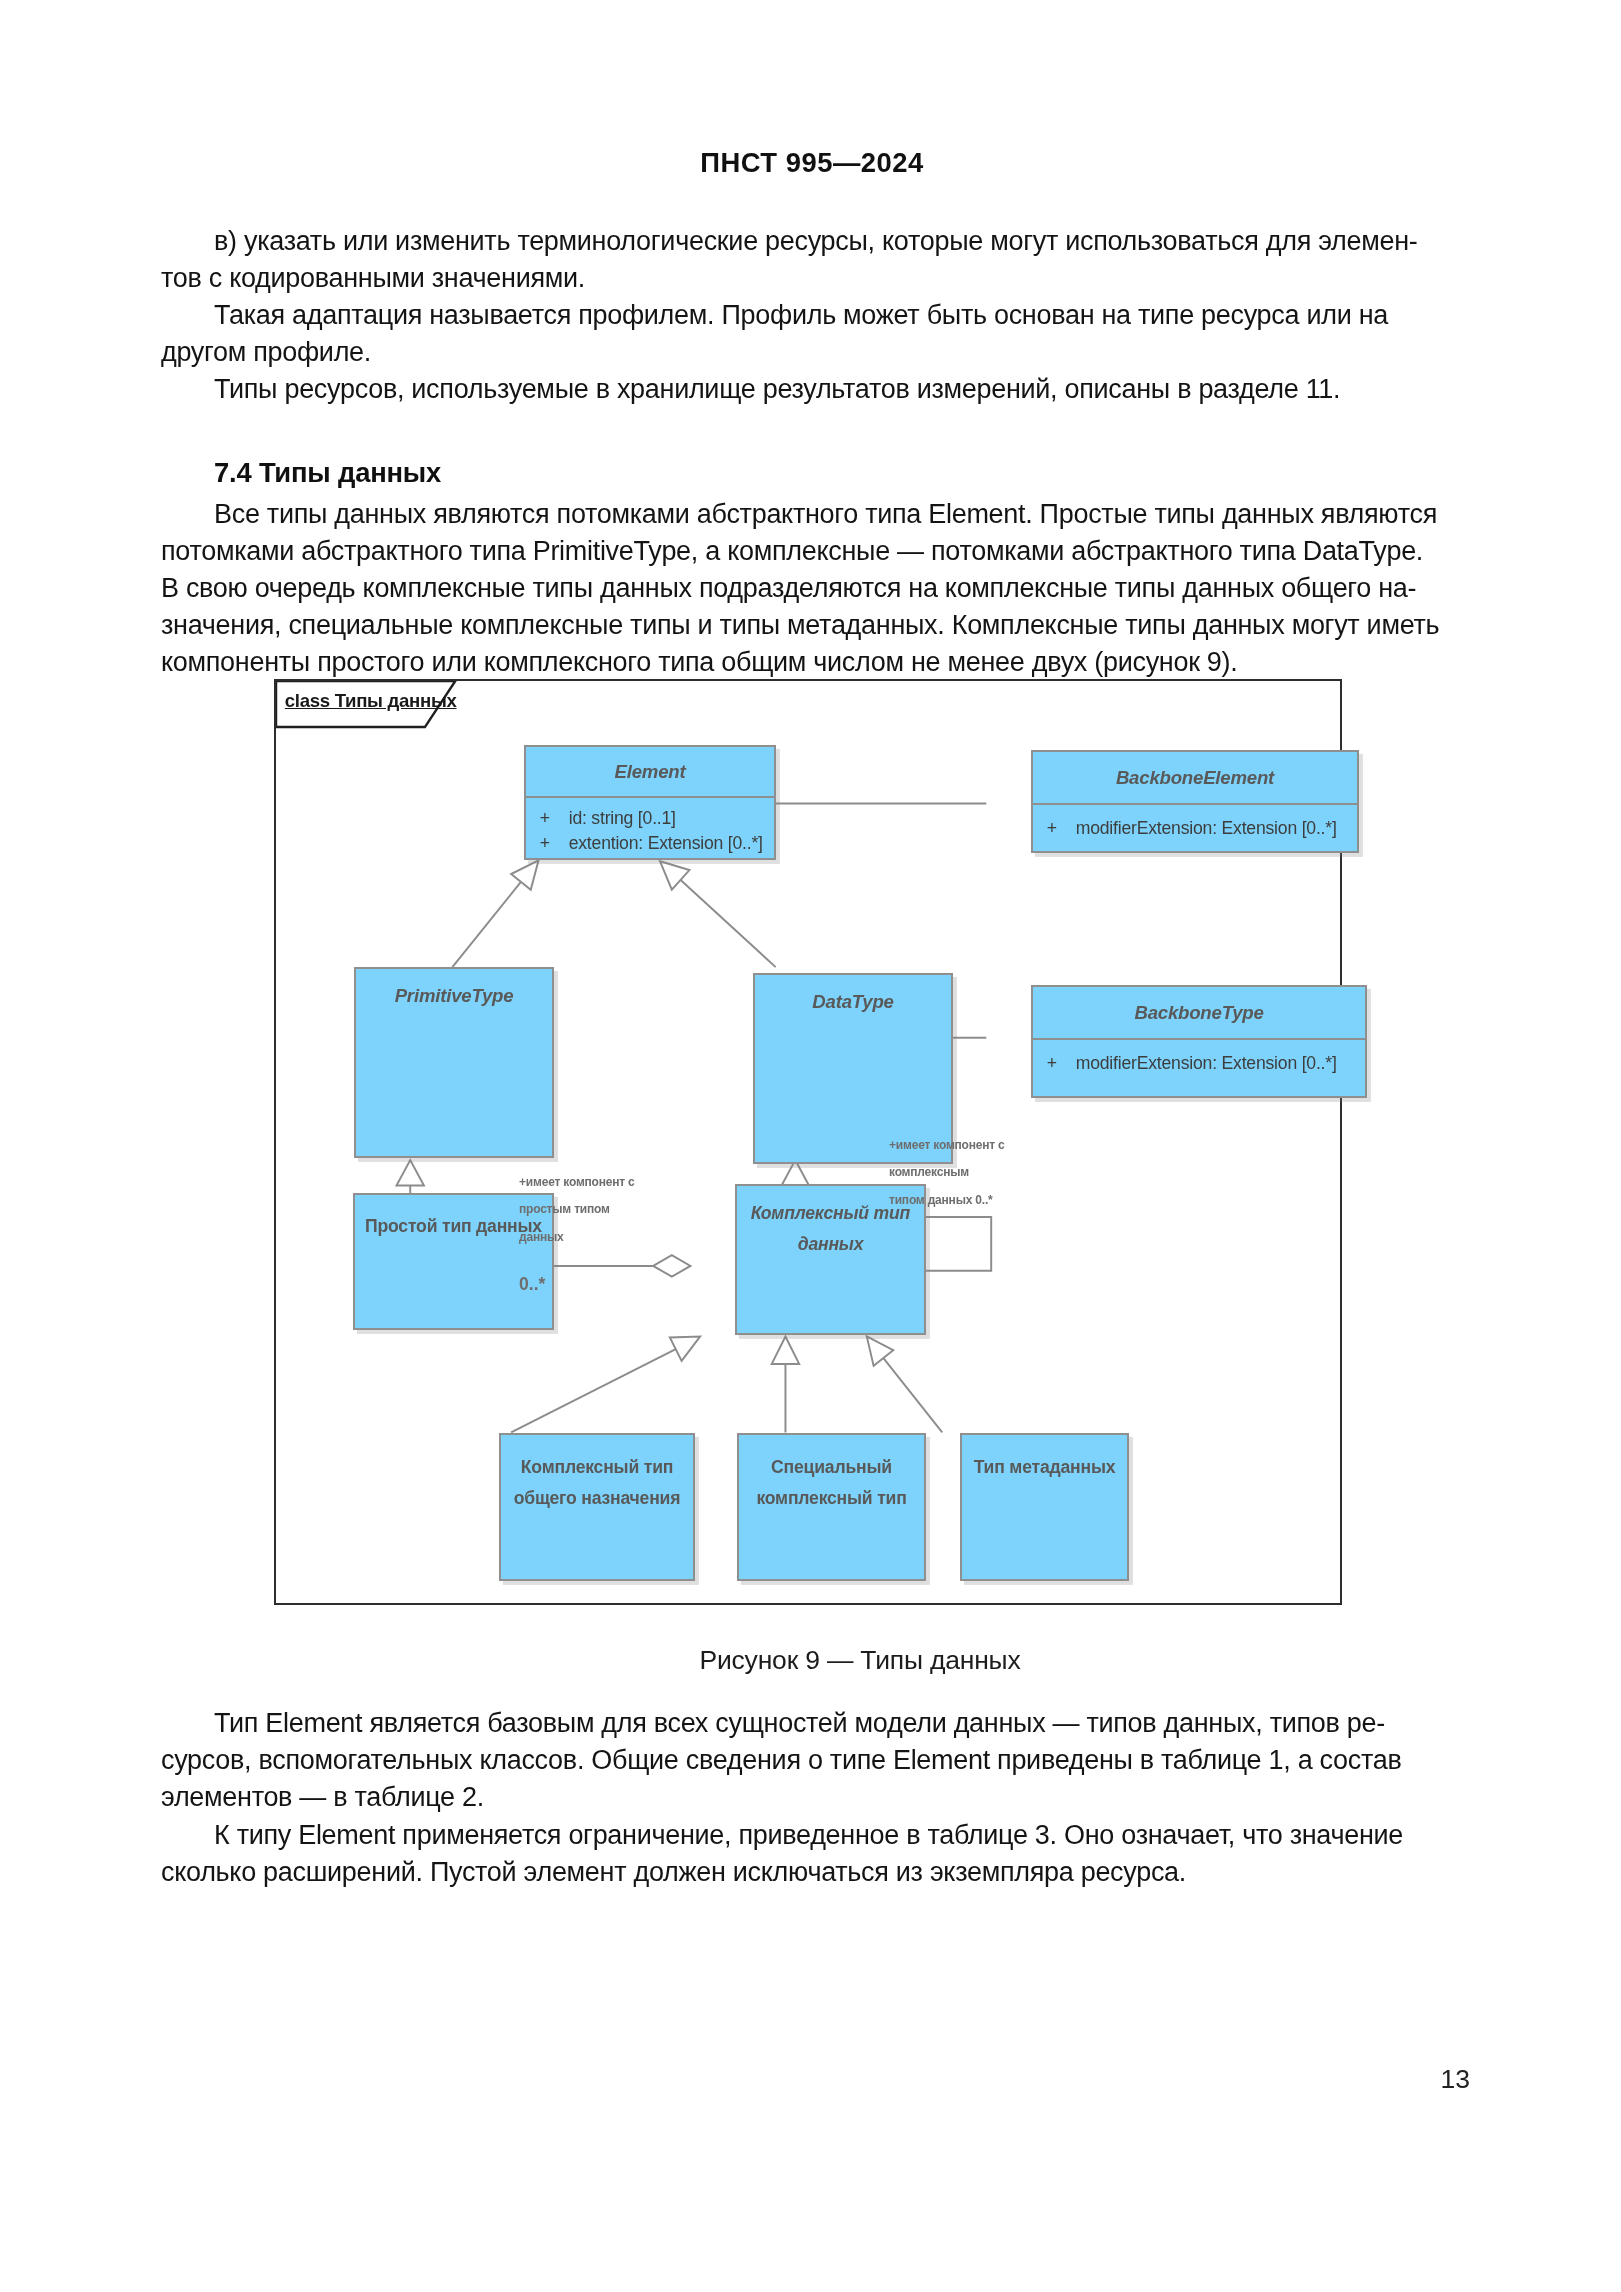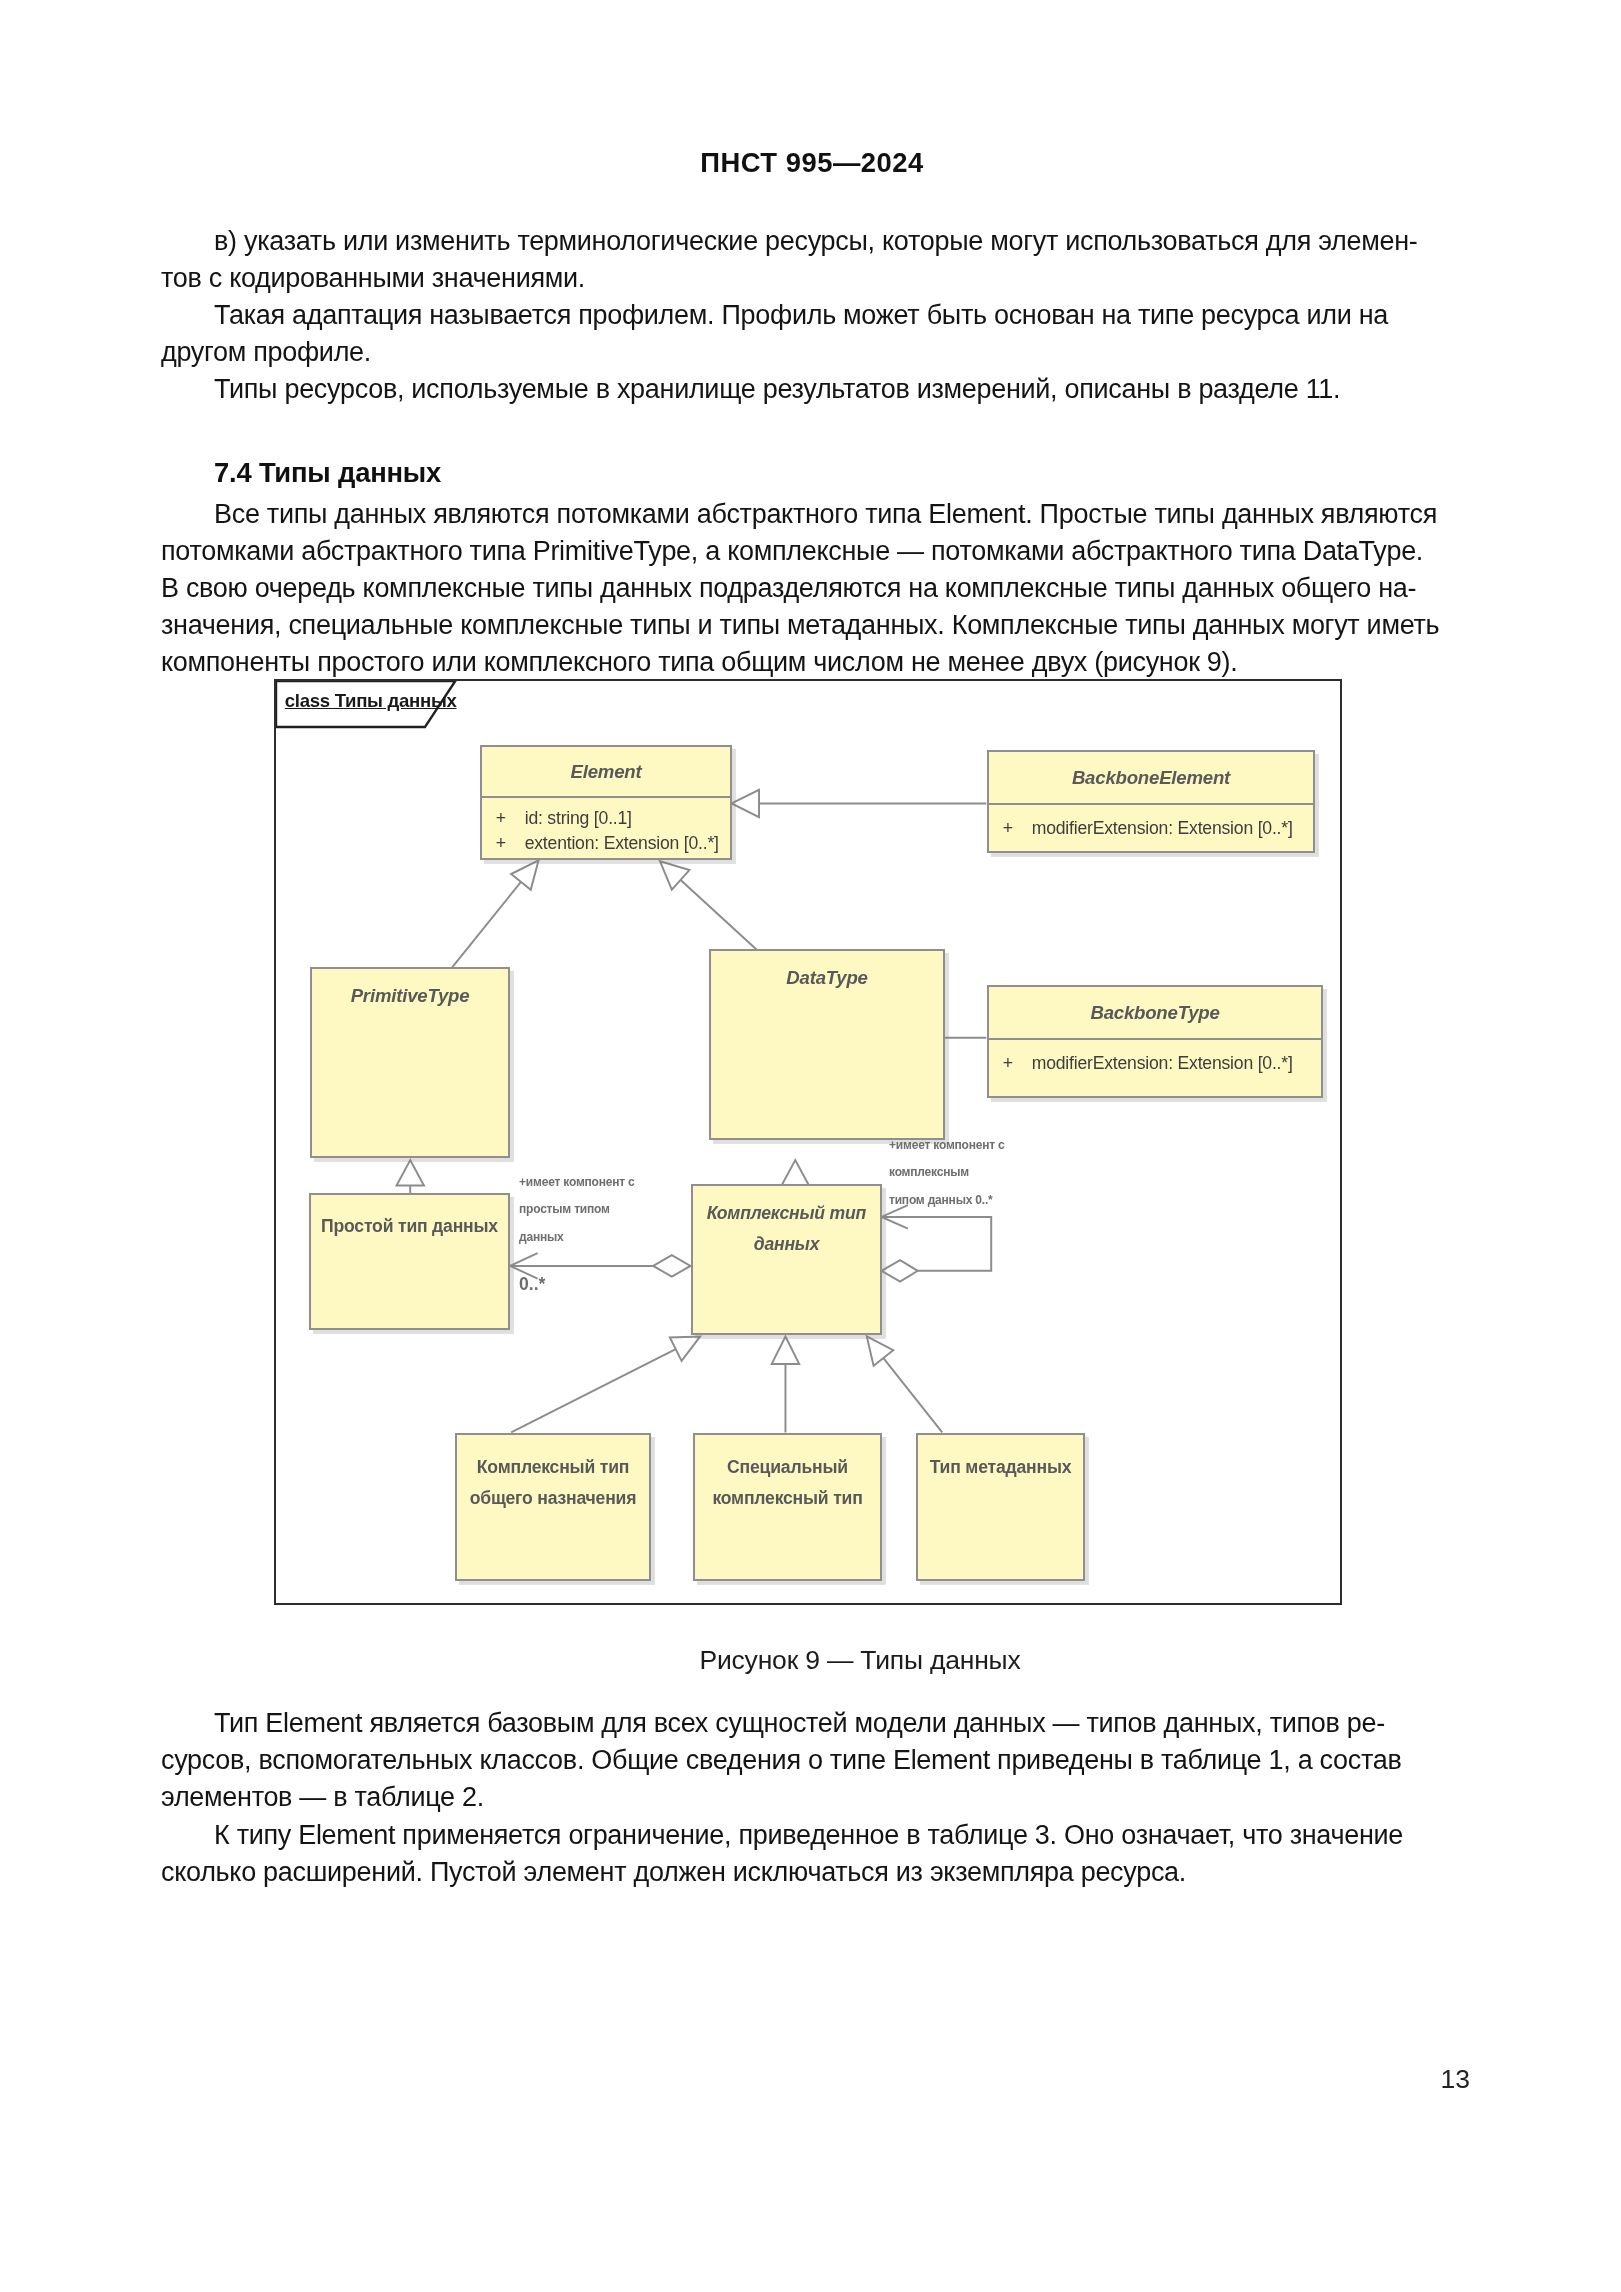--- a/index.html
+++ b/index.html
@@ -23,22 +23,22 @@
   .diagram{
     left:274px;top:679px;width:1068px;height:926px;
     border:2.5px solid #2d2d2d;background:#fff;box-sizing:border-box;
   }
   .diagram svg{position:absolute;left:0;top:0;}
   .frame-label{
     position:absolute;left:8.8px;top:8.8px;width:167px;
     font-size:18.6px;font-weight:bold;color:#1a1a1a;letter-spacing:-0.3px;white-space:nowrap;text-decoration:underline;
   }
   .uml-box{
-    position:absolute;background:#fef9c3;border:2px solid #8f8f8f;
-    box-shadow:3.9px 3.9px 0 rgba(128,128,128,0.25);box-sizing:border-box;
+    position:absolute;background:#7dd3fc;border:2px solid #8f8f8f;
+    box-shadow:3.9px 3.9px 0 rgba(128,128,128,0.25);box-sizing:border-box;margin-left:44px;
   }
   .uml-title{
     text-align:center;color:#595959;font-weight:bold;font-style:italic;
     font-size:18.6px;letter-spacing:-0.2px;
   }
   .uml-title.ru{font-style:normal;font-size:17.6px;line-height:31px;}
   .compart-title{border-bottom:2px solid #8f8f8f;display:flex;align-items:center;justify-content:center;}
   .attr-row{display:flex;font-size:17.6px;color:#3d3d3d;line-height:25.5px;letter-spacing:-0.2px;white-space:nowrap;}
   .attr-row .vis{width:29px;padding-left:13.7px;flex:none;}
   .assoc-label{
@@ -160,21 +160,21 @@
         <span class="vis">+</span>
           <span>modifierExtension: Extension [0..*]</span>
       </div>
     </div>
   </div>
 
   <div class="uml-box" style="left:34px;top:286px;width:200px;height:191px;">
     <div class="uml-title" style="padding-top:15.7px;">PrimitiveType</div>
   </div>
 
-  <div class="uml-box" style="left:433px;top:268px;width:236px;height:191px;">
+  <div class="uml-box" style="left:433px;top:292px;width:200px;height:191px;">
     <div class="uml-title" style="padding-top:15.7px;">DataType</div>
   </div>
 
   <div class="uml-box" style="left:711px;top:304px;width:336px;height:113px;">
     <div class="compart-title" style="height:51px;">
       <span class="uml-title">BackboneType</span>
     </div>
     <div style="padding-top:10.8px;">
       <div class="attr-row">
         <span class="vis">+</span>

